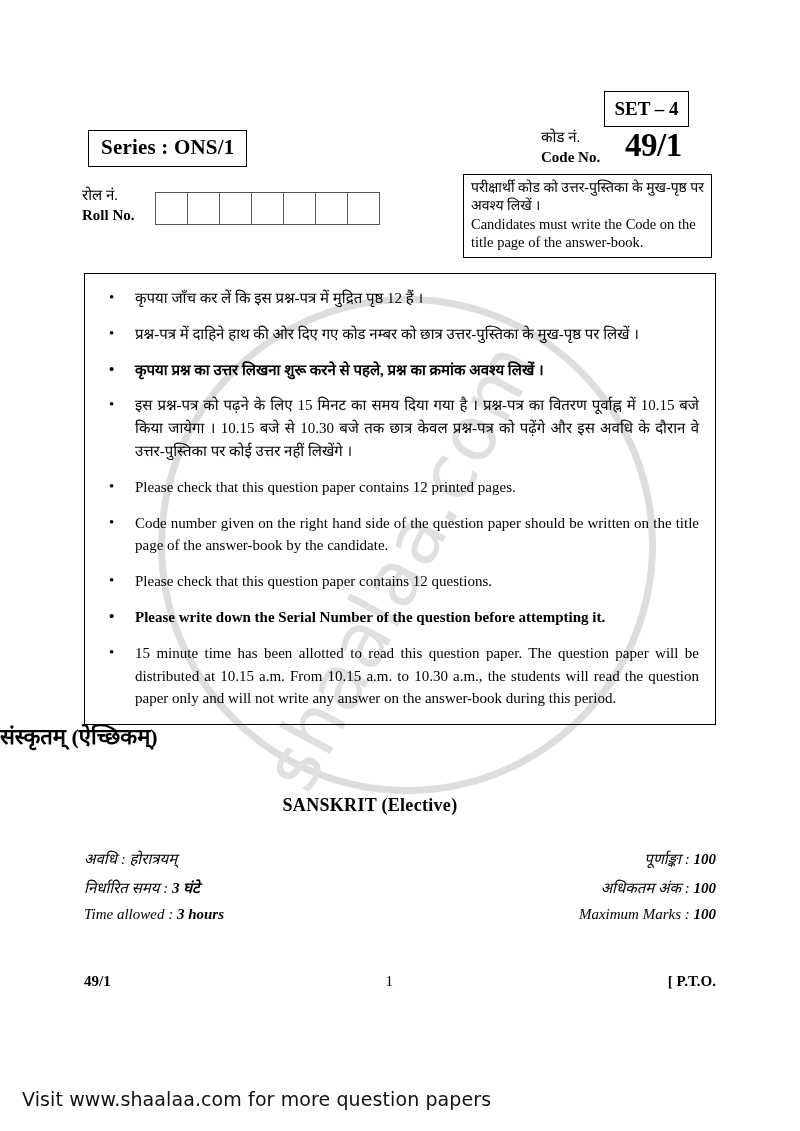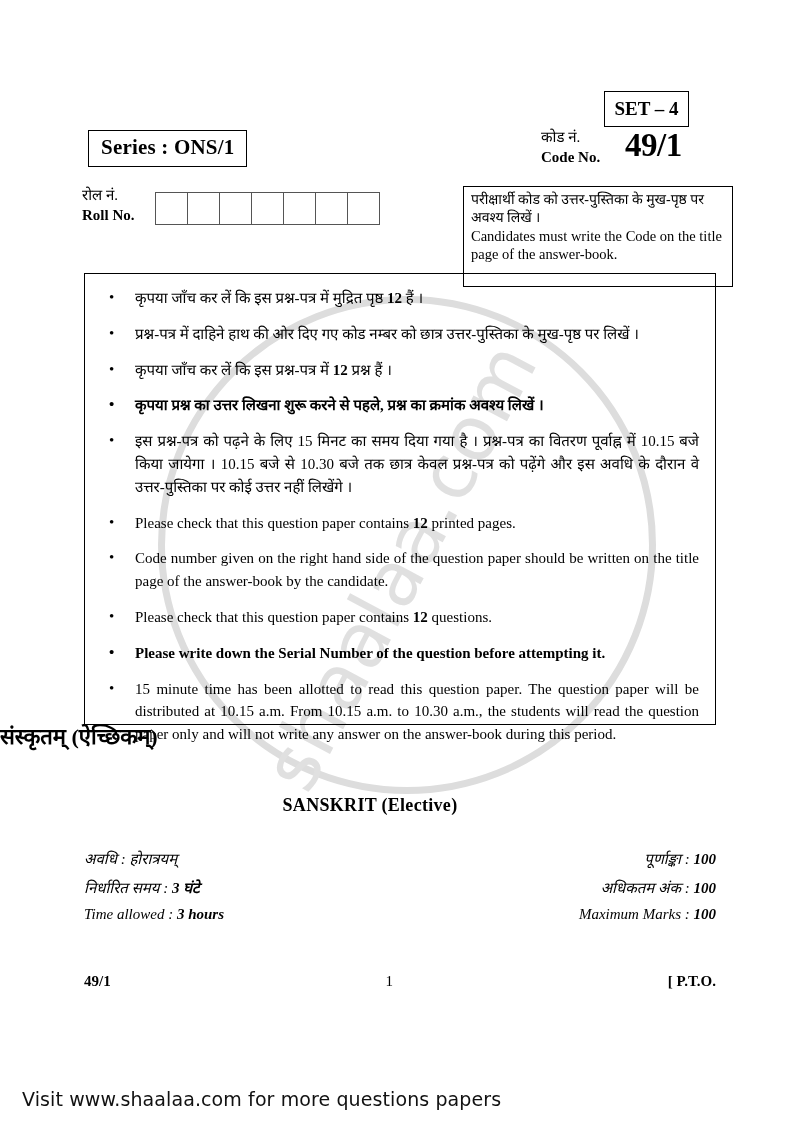--- a/index.html
+++ b/index.html
@@ -123,27 +123,26 @@
     top: 127px;
     font-size: 33px;
     font-weight: bold;
     letter-spacing: -0.5px;
   }
 
   .code-note-box {
     position: absolute;
     left: 463px;
     top: 174px;
-    width: 270px;
+    width: 249px;
     border: 1.5px solid #000;
-    padding: 4px 7px 22px 7px;
+    padding: 4px 7px 5px 7px;
     box-sizing: border-box;
     font-size: 14.5px;
     line-height: 1.28;
-    margin-top: 12px;
   }
   .code-note-box .hi { font-size: 14px; }
   .code-note-box .en { font-size: 14.5px; }
 
   
   .instr-box {
     position: absolute;
     left: 84px;
     top: 273px;
     width: 632px;
@@ -171,21 +170,21 @@
     left: 10px;
     top: -1px;
     font-size: 15px;
     line-height: 1.52;
   }
   li.hindi { font-size: 14.6px; line-height: 1.72; }
   li.hindi.bold { font-weight: bold; }
   li.english { font-size: 15.3px; line-height: 1.62; }
   li.english.bold { font-weight: bold; }
   li.tight { margin-bottom: 11px; }
-  b.num { font-weight: bold; }
+  b.num { font-weight: normal; }
 
   
   .subject-hi {
     position: absolute;
     left: 0;
     top: 720px;
     width: 800px;
     text-align: left;
     font-size: 22px;
     font-weight: bold;
@@ -280,21 +279,20 @@
 
     <div class="code-note-box">
       <div class="hi">परीक्षार्थी कोड को उत्तर-पुस्तिका के मुख-पृष्ठ पर अवश्य लिखें ।</div>
       <div class="en">Candidates must write the Code on the title page of the answer-book.</div>
     </div>
 
     <div class="instr-box">
       <ul class="instr-list">
         <li class="hindi tight">कृपया जाँच कर लें कि इस प्रश्न-पत्र में मुद्रित पृष्ठ <b class="num">12</b> हैं ।</li>
         <li class="hindi tight">प्रश्न-पत्र में दाहिने हाथ की ओर दिए गए कोड नम्बर को छात्र उत्तर-पुस्तिका के मुख-पृष्ठ पर लिखें ।</li>
-        <li class="hindi tight">कृपया जाँच कर लें कि इस प्रश्न-पत्र में <b class="num">12</b> प्रश्न हैं ।</li>
         <li class="hindi bold tight">कृपया प्रश्न का उत्तर लिखना शुरू करने से पहले, प्रश्न का क्रमांक अवश्य लिखें ।</li>
         <li class="hindi">इस प्रश्न-पत्र को पढ़ने के लिए 15 मिनट का समय दिया गया है । प्रश्न-पत्र का वितरण पूर्वाह्न में 10.15 बजे किया जायेगा । 10.15 बजे से 10.30 बजे तक छात्र केवल प्रश्न-पत्र को पढ़ेंगे और इस अवधि के दौरान वे उत्तर-पुस्तिका पर कोई उत्तर नहीं लिखेंगे ।</li>
         <li class="english tight">Please check that this question paper contains <b class="num">12</b> printed pages.</li>
         <li class="english tight">Code number given on the right hand side of the question paper should be written on the title page of the answer-book by the candidate.</li>
         <li class="english tight">Please check that this question paper contains <b class="num">12</b> questions.</li>
         <li class="english bold tight">Please write down the Serial Number of the question before attempting it.</li>
         <li class="english">15 minute time has been allotted to read this question paper. The question paper will be distributed at 10.15 a.m. From 10.15 a.m. to 10.30 a.m., the students will read the question paper only and will not write any answer on the answer-book during this period.</li>
       </ul>
     </div>
 
@@ -313,16 +311,16 @@
       <span>Time allowed : <b>3 hours</b></span>
       <span class="right">Maximum Marks : <b>100</b></span>
     </div>
 
     <div class="footer">
       <span>49/1</span>
       <span class="page-num">1</span>
       <span>[ P.T.O.</span>
     </div>
 
-    <div class="banner">Visit www.shaalaa.com for more questions papers</div>
+    <div class="banner">Visit www.shaalaa.com for more question papers</div>
 
   </div>
 </div>
 
 </body></html>

